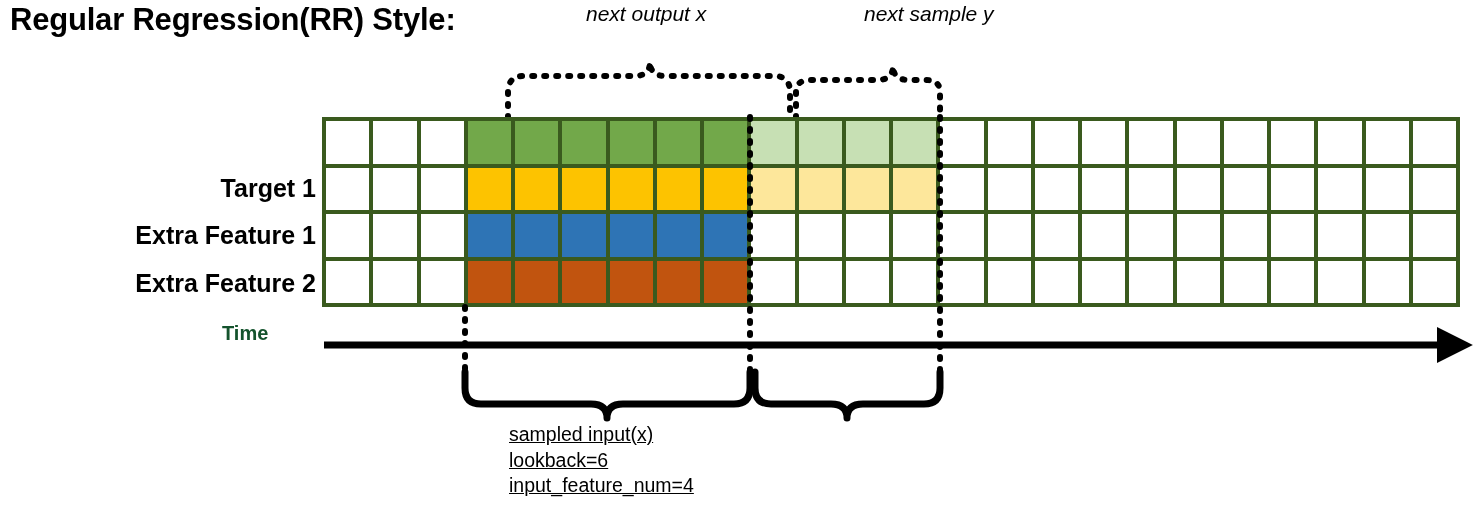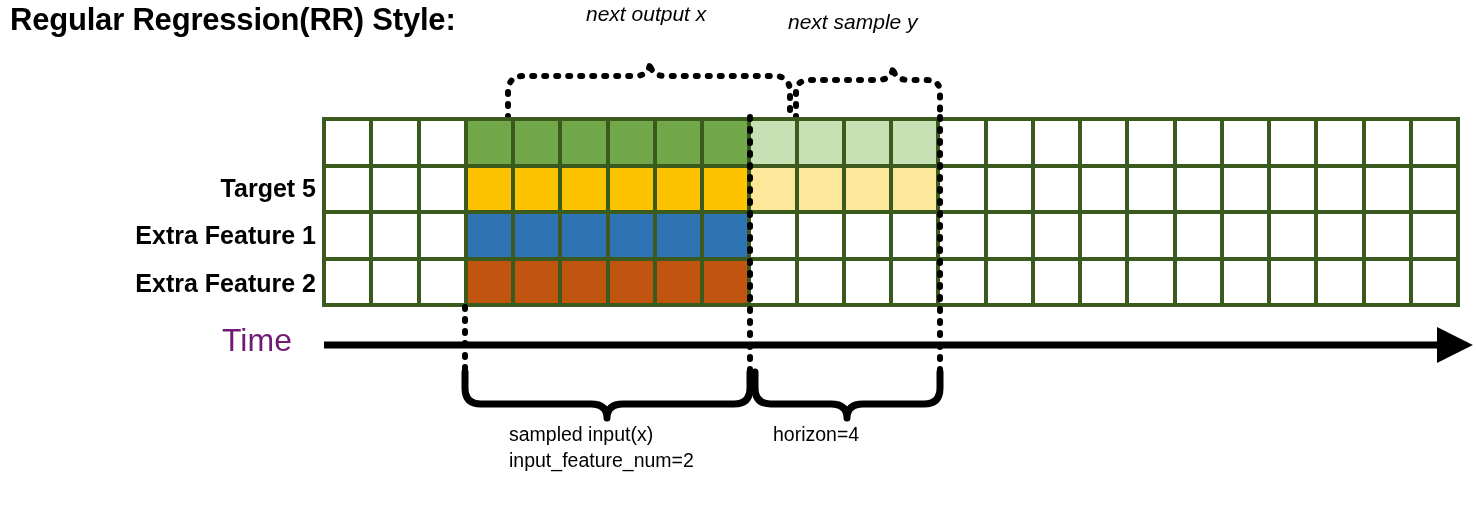--- a/index.html
+++ b/index.html
@@ -20,21 +20,21 @@
     letter-spacing:-0.2px;white-space:nowrap;
   }
 
   
   .top-label{
     position:absolute;top:2px;
     font-size:21px;font-style:italic;font-weight:400;color:#000;
     white-space:nowrap;
   }
   #label-next-sample-x{left:586px;}
-  #label-next-sample-y{left:788px;margin-top:8px;}
+  #label-next-sample-y{left:864px;}
 
   
   .overlay{position:absolute;left:0;top:0;width:1476px;height:516px;overflow:visible;pointer-events:none;}
 
   
   .row-label{
     position:absolute;
     right:1160px;           
     font-size:25px;font-weight:700;color:#000;
     white-space:nowrap;text-align:right;
@@ -51,51 +51,51 @@
     grid-template-rows:repeat(4,1fr);
     gap:4px;
     padding:4px;
     box-sizing:border-box;
   }
   .cell{background:#ffffff;}
 
   
   #time-label{
     position:absolute;left:222px;top:322px;
-    font-size:32px;font-weight:400;color:#701a75;white-space:nowrap;
+    font-size:20px;font-weight:700;color:#14532d;white-space:nowrap;
   }
 
   
   .caption{
     position:absolute;
     font-size:19.5px;font-weight:400;color:#000;
     line-height:25.5px;white-space:nowrap;
   }
-  #caption-input{left:509px;top:422px;}
+  #caption-input{left:509px;top:422px;text-decoration:underline;}
   #caption-output{left:773px;top:422px;}
   .caption div{white-space:nowrap;}
 </style>
 </head>
 <body>
 
 <div class="stage">
 
   <div id="page-title">Regular Regression(RR) Style:</div>
 
   <div class="top-label" id="label-next-sample-x">next output x</div>
   <div class="top-label" id="label-next-sample-y">next sample y</div>
 
   <svg class="overlay">
 
     <path d="M 508,118 L 508,92 Q 508,76 524,76 L 634,76 Q 650,76 650,62 Q 650,76 666,76 L 774,76 Q 790,76 790,92 L 790,118" fill="none" stroke="#000" stroke-width="6" stroke-dasharray="2 10" stroke-linecap="round"></path>
 
     <path d="M 796,118 L 796,92 Q 796,80 810,80 L 877,80 Q 893,80 893,66 Q 893,80 909,80 L 926,80 Q 940,80 940,92 L 940,118" fill="none" stroke="#000" stroke-width="6" stroke-dasharray="2 10" stroke-linecap="round"></path>
   </svg>
 
-  <div class="row-label" style="top:164.5px;">Target 5</div>
+  <div class="row-label" style="top:164.5px;">Target 1</div>
   <div class="row-label" style="top:212px;margin-left:24px;">Extra Feature 1</div>
   <div class="row-label" style="top:259.5px;margin-left:16px;">Extra Feature 2</div>
 
   <div id="grid">
       <div class="cell" style="background: rgb(255, 255, 255);"></div>
       <div class="cell" style="background: rgb(255, 255, 255);"></div>
       <div class="cell" style="background: rgb(255, 255, 255);"></div>
       <div class="cell" style="background: rgb(114, 168, 74);"></div>
       <div class="cell" style="background: rgb(114, 168, 74);"></div>
       <div class="cell" style="background: rgb(114, 168, 74);"></div>
@@ -209,20 +209,20 @@
 
   <svg class="overlay">
 
     <path d="M 465,372 L 465,388 Q 465,404 481,404 L 591,404 Q 607,404 607,418 Q 607,404 623,404 L 734,404 Q 750,404 750,388 L 750,372" fill="none" stroke="#000" stroke-width="7" stroke-linecap="round" stroke-linejoin="round"></path>
 
     <path d="M 755,372 L 755,388 Q 755,404 771,404 L 831,404 Q 847,404 847,418 Q 847,404 863,404 L 924,404 Q 940,404 940,388 L 940,372" fill="none" stroke="#000" stroke-width="7" stroke-linecap="round" stroke-linejoin="round"></path>
   </svg>
 
   <div class="caption" id="caption-input">
     <div>sampled input(x)</div>
-    <div>input_feature_num=2</div>
+    <div>lookback=6</div>
+    <div>input_feature_num=4</div>
   </div>
 
   <div class="caption" id="caption-output">
-    <div>horizon=4</div>
   </div>
 
 </div>
 
 </body></html>

